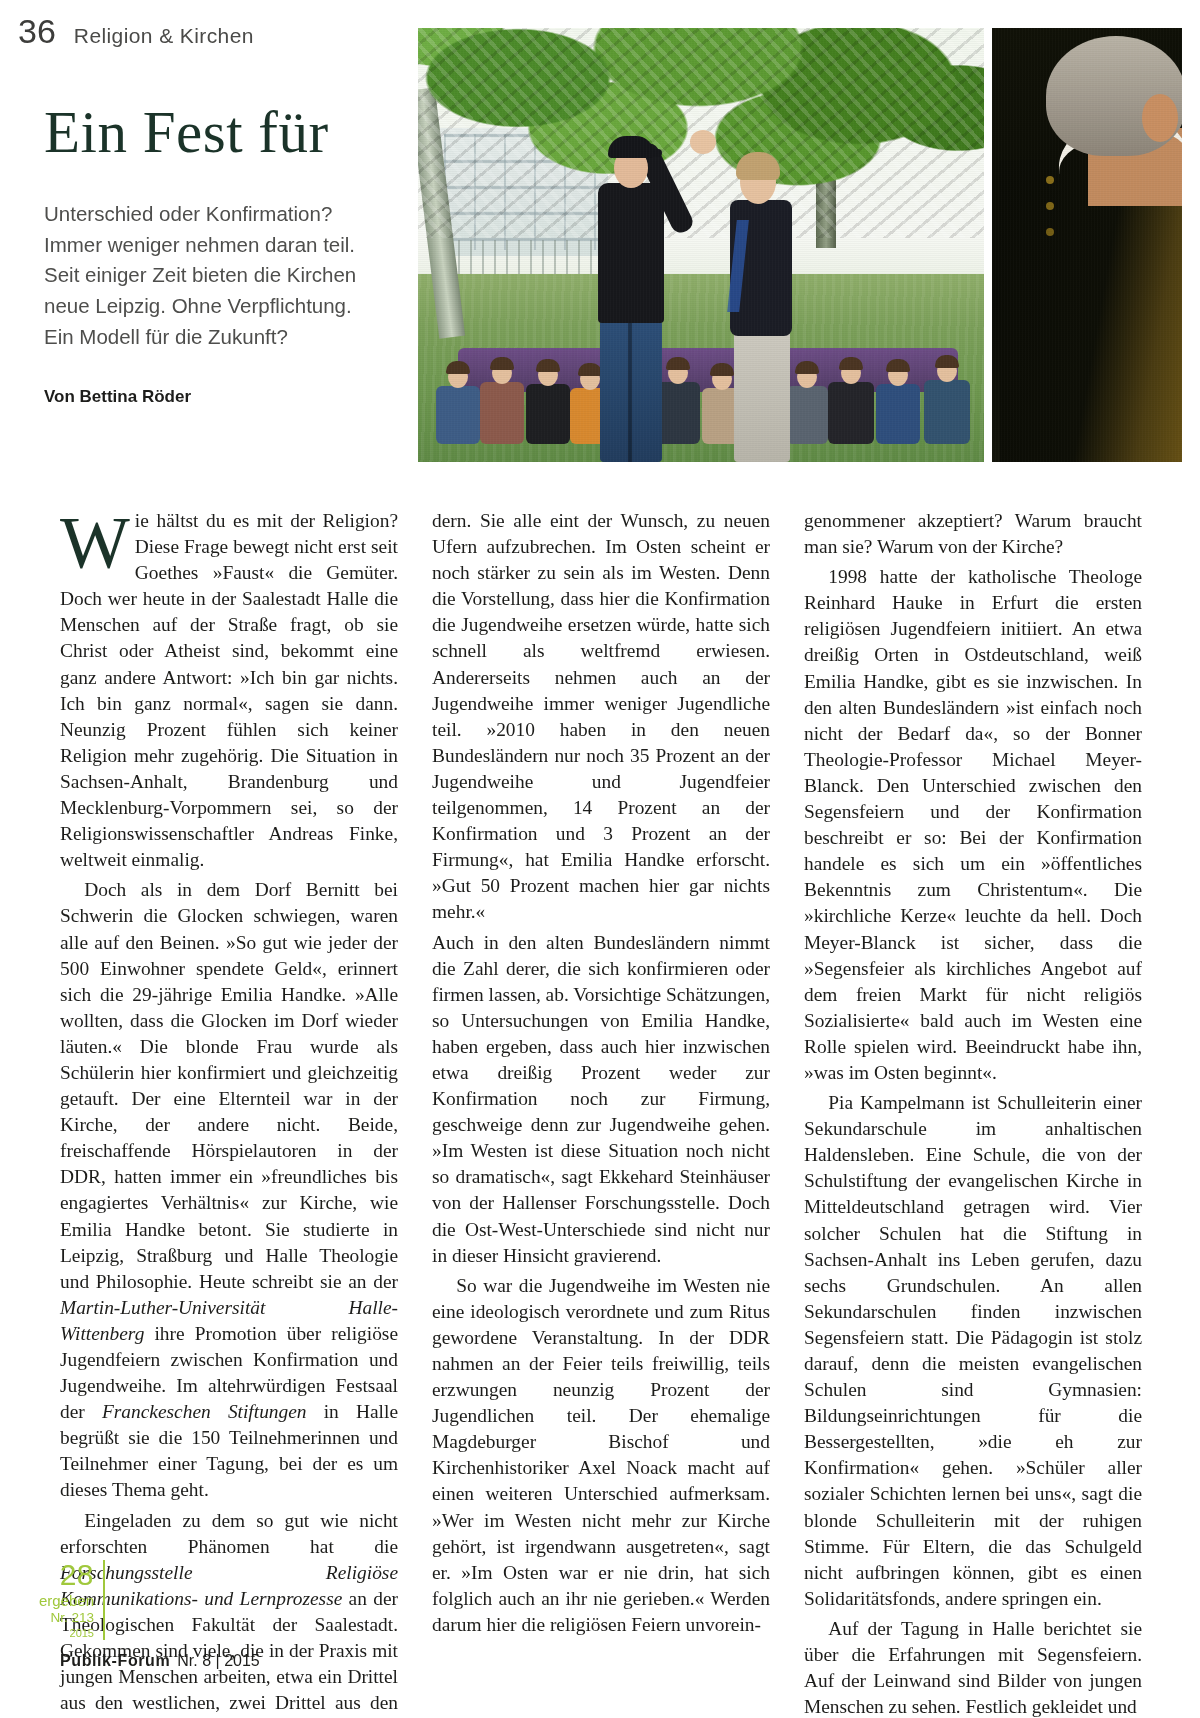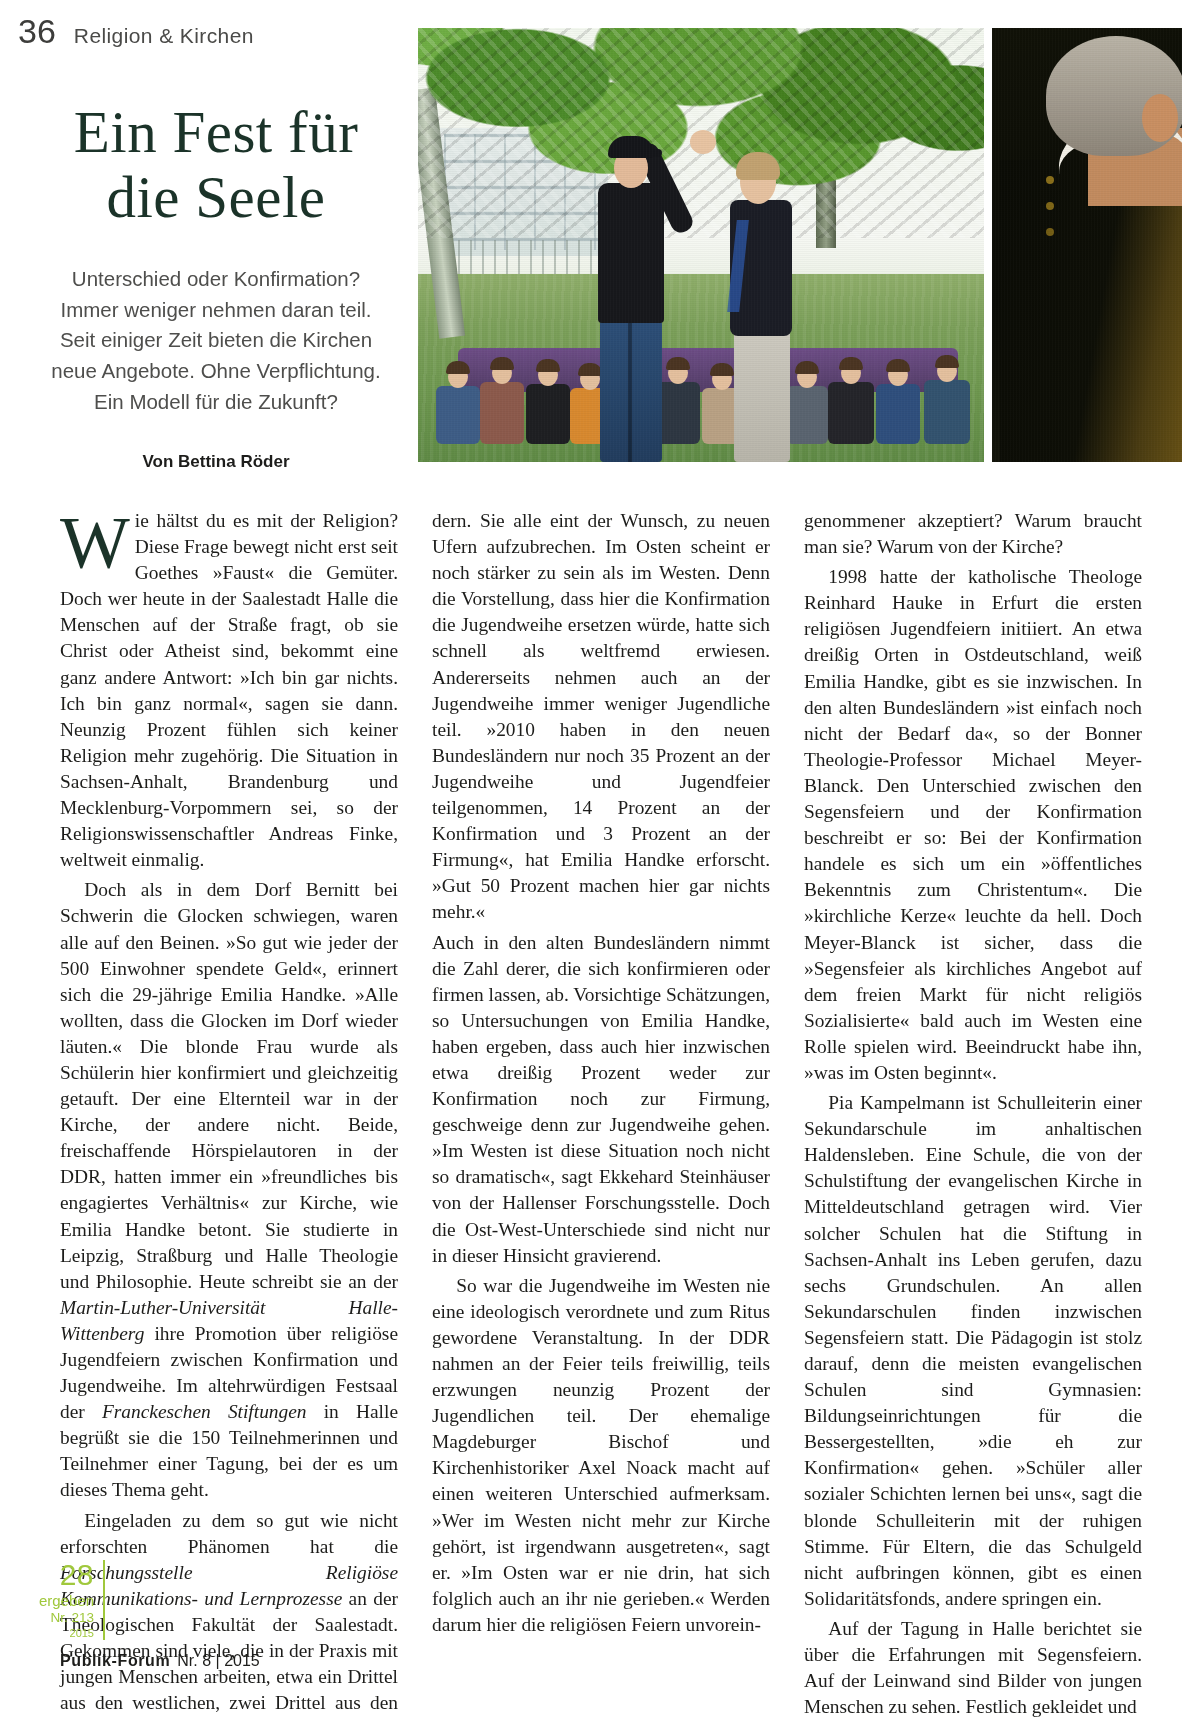--- a/index.html
+++ b/index.html
@@ -12,21 +12,21 @@
     overflow:hidden;
   }
   .page{position:relative;width:1200px;height:1408px;}
 
   
   .masthead{position:absolute;left:18px;top:14px;display:flex;align-items:baseline;gap:18px;}
   .folio{font-family:"Liberation Sans",sans-serif;font-size:34px;color:#3d3d3b;font-weight:400;line-height:1;}
   .rubric{font-family:"Liberation Sans",sans-serif;font-size:21px;color:#4a4a48;letter-spacing:.4px;}
 
   
-  .head-block{position:absolute;left:36px;top:100px;width:360px;text-align:center;}
+  .head-block{position:absolute;left:44px;top:100px;width:360px;text-align:left;}
   .headline{
     font-family:"Liberation Serif",serif;
     font-size:59px;line-height:1.10;
     color:#1b3329;font-weight:400;letter-spacing:.5px;
     margin:0;
   }
   .standfirst{
     margin-top:34px;
     font-family:"Liberation Sans",sans-serif;
     font-size:20.5px;line-height:1.50;color:#4e4e4c;font-weight:300;
@@ -162,27 +162,26 @@
 <div class="page">
 
   <div class="masthead">
     <span class="folio">36</span>
     <span class="rubric">Religion &amp; Kirchen</span>
   </div>
 
   <div class="head-block">
     <h1 class="headline">
       <span>Ein Fest für</span><br>
-      <span>die Seele</span>
     </h1>
     <div class="standfirst">
       <span>Unterschied oder Konfirmation?</span><br>
       <span>Immer weniger nehmen daran teil.</span><br>
       <span>Seit einiger Zeit bieten die Kirchen</span><br>
-      <span>neue Angebote. Ohne Verpflichtung.</span><br>
+      <span>neue Leipzig. Ohne Verpflichtung.</span><br>
       <span>Ein Modell für die Zukunft?</span>
     </div>
     <div class="byline">Von Bettina Röder</div>
   </div>
 
   <div class="photo-row">
 
     <div class="photo-main">
       <div class="ph-sky"></div>
       <div class="ph-building"></div>

